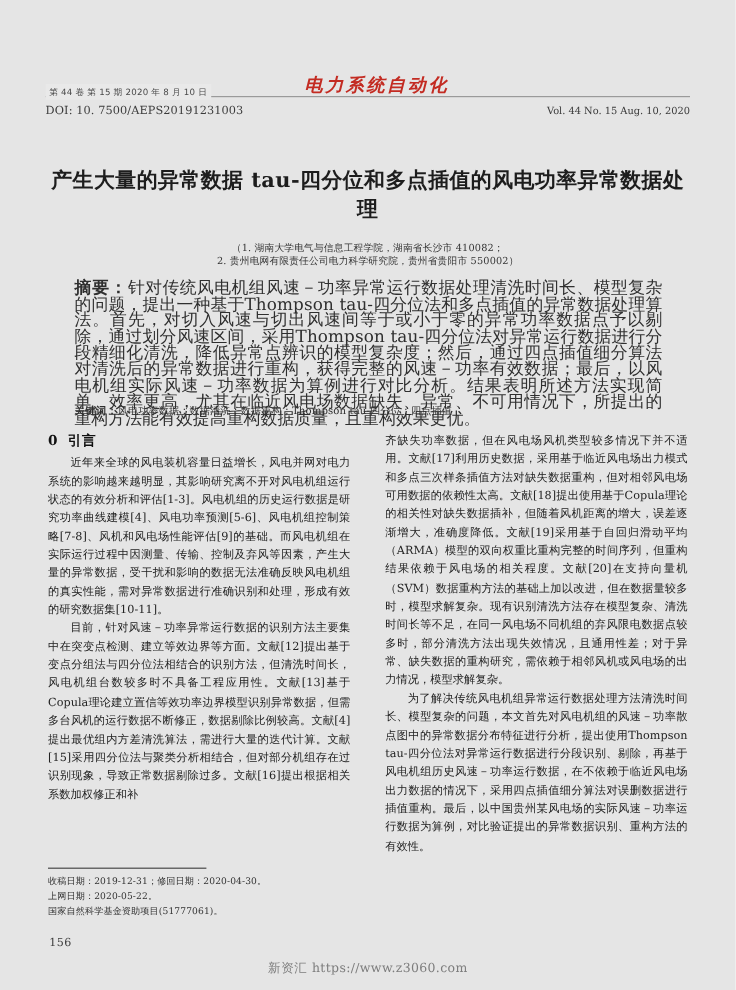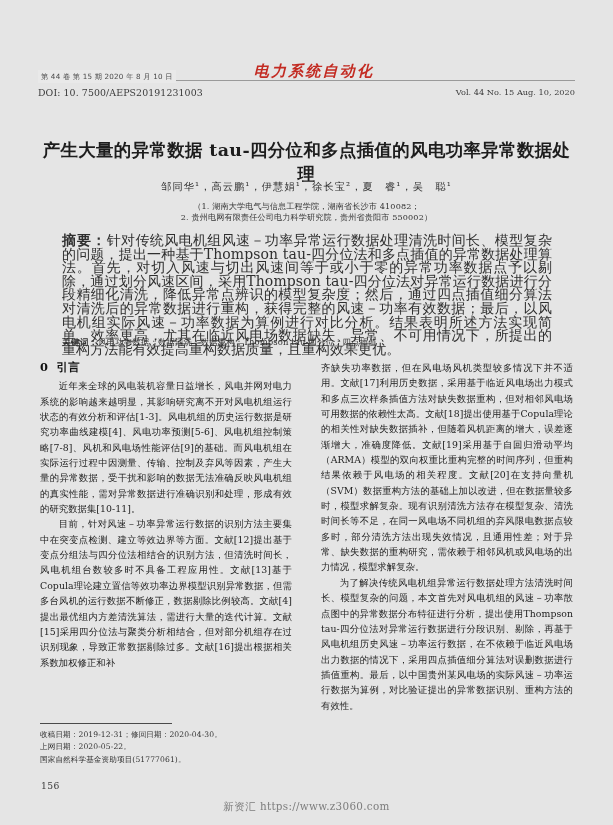--- a/index.html
+++ b/index.html
@@ -218,21 +218,20 @@
 
   <div class="masthead">
     <div class="mast-rule"></div>
     <div class="vol-badge">第 44 卷  第 15 期  2020 年 8 月 10 日</div>
     <div class="doi">DOI: 10. 7500/AEPS20191231003</div>
     <div class="journal-cn">电力系统自动化</div>
     <div class="vol-en">Vol. 44 No. 15 Aug. 10, 2020</div>
   </div>
 
   <div class="title">产生大量的异常数据 tau-四分位和多点插值的风电功率异常数据处理</div>
-  <div class="authors">邹同华¹，高云鹏¹，伊慧娟¹，徐长宝²，夏　睿¹，吴　聪¹</div>
   <div class="affil a1">（1. 湖南大学电气与信息工程学院，湖南省长沙市 410082；</div>
   <div class="affil a2">2. 贵州电网有限责任公司电力科学研究院，贵州省贵阳市 550002）</div>
 
   <div class="abs-block">
     <span class="abs-lead">摘要：</span><span>针对传统风电机组风速－功率异常运行数据处理清洗时间长、模型复杂的问题，提出一种基于Thompson tau-四分位法和多点插值的异常数据处理算法。首先，对切入风速与切出风速间等于或小于零的异常功率数据点予以剔除，通过划分风速区间，采用Thompson tau-四分位法对异常运行数据进行分段精细化清洗，降低异常点辨识的模型复杂度；然后，通过四点插值细分算法对清洗后的异常数据进行重构，获得完整的风速－功率有效数据；最后，以风电机组实际风速－功率数据为算例进行对比分析。结果表明所述方法实现简单、效率更高，尤其在临近风电场数据缺失、异常、不可用情况下，所提出的重构方法能有效提高重构数据质量，且重构效果更优。</span>
   </div>
 
   <div class="kw-block">
     <span class="kw-lead">关键词：</span><span>风电功率数据；数据清洗；数据重构；Thompson tau-四分位；四点插值</span>
   </div>

